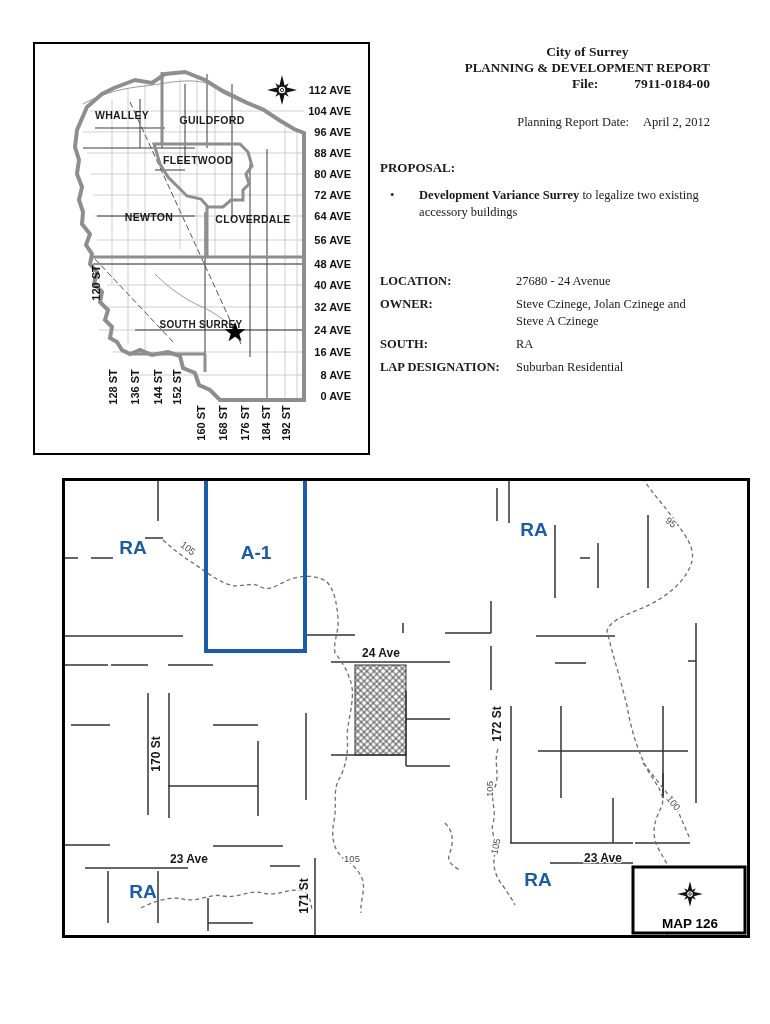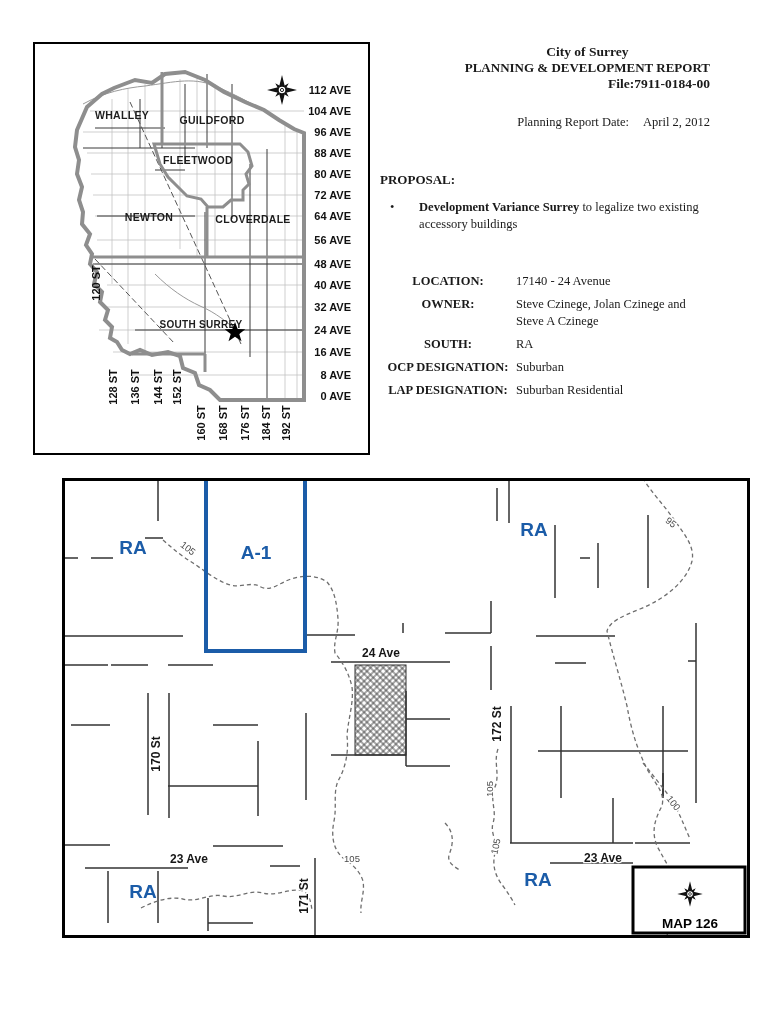--- a/index.html
+++ b/index.html
@@ -6,32 +6,32 @@
   .page{position:relative;width:770px;height:1024px;background:#fff;overflow:hidden;
         font-family:"Liberation Serif", serif;color:#1a1a1a;}
   
   .overview-map{position:absolute;left:33px;top:42px;width:337px;height:413px;
                 border:2px solid #000;background:#fff;box-sizing:border-box;}
   .overview-map svg{display:block;}
   
   .report-header{position:absolute;right:60px;top:44px;text-align:right;line-height:16px;}
   .report-header .l1{font-weight:bold;font-size:13.5px;text-align:center;}
   .report-header .l2{font-weight:bold;font-size:13px;}
-  .file-line{display:flex;justify-content:flex-end;font-weight:bold;font-size:13.5px;text-align:center;}
+  .file-line{display:flex;justify-content:flex-end;gap:36px;font-weight:bold;font-size:13.5px;text-align:center;}
   .date-line{position:absolute;right:60px;top:115px;font-size:12.5px;}
   .date-line .val{margin-left:14px;}
   .proposal{position:absolute;left:380px;top:160px;width:330px;}
-  .proposal-h{font-weight:bold;font-size:13px;margin-top:12px;}
+  .proposal-h{font-weight:bold;font-size:13px;}
   .bullet-row{display:flex;margin-top:11px;font-size:12.5px;line-height:17px;}
   .bullet-glyph{width:30px;text-align:left;padding-left:10px;}
   .bullet-text{width:300px;}
   .bullet-text b{font-weight:bold;}
   .fields{position:absolute;left:380px;top:273px;width:332px;font-size:12.5px;}
   .field-row{display:flex;margin-bottom:6px;line-height:17px;}
-  .field-label{width:136px;font-weight:bold;flex:none;text-align:center;}
+  .field-label{width:136px;font-weight:bold;flex:none;}
   .field-value{width:196px;}
   
   .zoning-map{position:absolute;left:62px;top:478px;width:688px;height:460px;
               border:3px solid #000;background:#fff;box-sizing:border-box;}
   .zoning-map svg{display:block;}
   svg text{font-family:"Liberation Sans", sans-serif;}
   .region-lbl{font-weight:bold;font-size:10.5px;fill:#1c1c1c;letter-spacing:.3px;}
   .ave-lbl{font-weight:bold;font-size:11px;fill:#111;}
   .st-lbl{font-weight:bold;font-size:11px;fill:#111;}
   .zone-lbl{font-weight:bold;font-size:19px;}
@@ -181,33 +181,29 @@
     <div class="proposal-h">PROPOSAL:</div>
     <div class="bullet-row">
       <div class="bullet-glyph">•</div>
       <div class="bullet-text"><b>Development Variance Surrey</b><span> to legalize two existing accessory buildings</span></div>
     </div>
   </div>
 
   <div class="fields">
     <div class="field-row">
       <div class="field-label">LOCATION:</div>
-      <div class="field-value">17140 - 24 Avenue</div>
+      <div class="field-value">27680 - 24 Avenue</div>
     </div>
     <div class="field-row">
       <div class="field-label">OWNER:</div>
       <div class="field-value">Steve Czinege, Jolan Czinege and Steve A Czinege</div>
     </div>
     <div class="field-row">
       <div class="field-label">SOUTH:</div>
       <div class="field-value">RA</div>
-    </div>
-    <div class="field-row">
-      <div class="field-label">OCP DESIGNATION:</div>
-      <div class="field-value">Suburban</div>
     </div>
     <div class="field-row">
       <div class="field-label">LAP DESIGNATION:</div>
       <div class="field-value">Suburban Residential</div>
     </div>
   </div>
 
   <div class="zoning-map">
     <svg width="682" height="454" viewBox="0 0 682 454">
       <defs>

